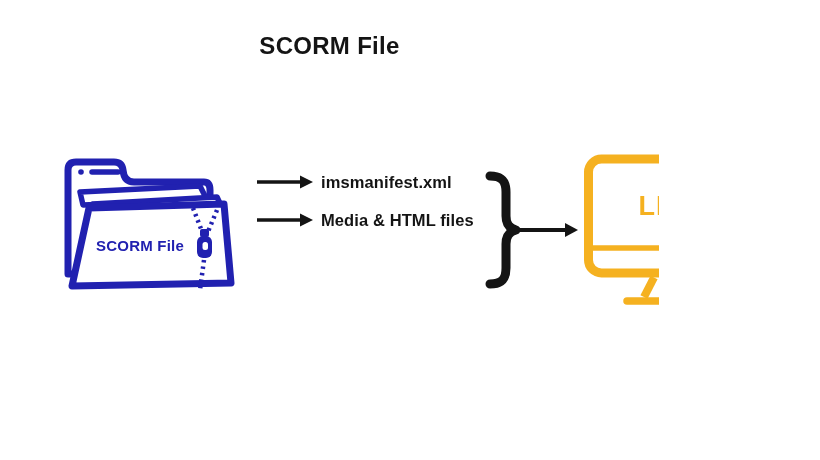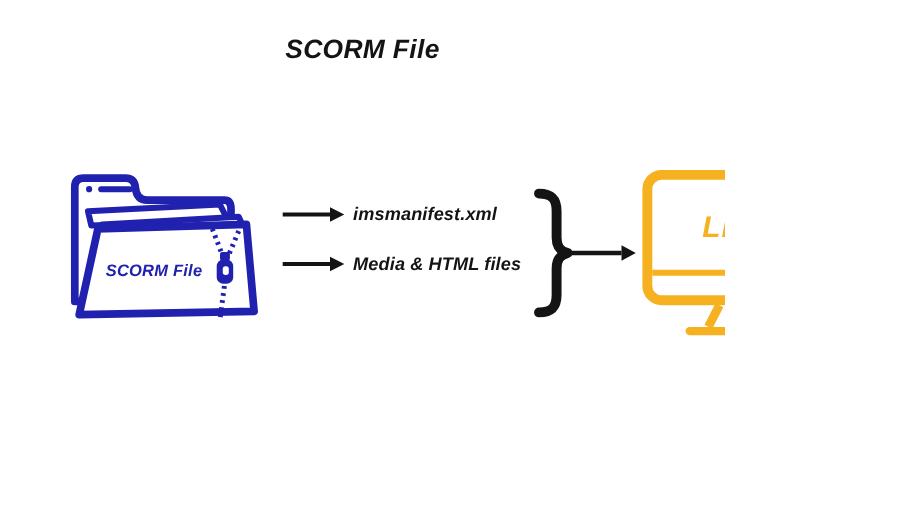--- a/index.html
+++ b/index.html
@@ -10,38 +10,38 @@
     --background:#FFFFFF;
   }
   *{margin:0;padding:0;box-sizing:border-box;}
   html,body{background:#fff;}
   body{
     font-family:"Liberation Sans","DejaVu Sans",sans-serif;
     width:820px;height:460px;overflow:hidden;
   }
   .canvas{
     position:relative;width:659px;height:460px;
-    background:var(--background);overflow:hidden;font-style:italic;
+    background:var(--background);overflow:hidden;
   }
   .page-title{
     position:absolute;top:32px;left:0;width:100%;
     text-align:center;font-size:24px;font-weight:700;
     color:var(--ink);letter-spacing:.3px;
   }
   .folder-wrap{position:absolute;left:60px;top:148px;width:176px;height:146px;}
   .folder-wrap svg{display:block;width:100%;height:100%;}
   .folder-label-text{
     font-family:"Liberation Sans","DejaVu Sans",sans-serif;
     font-size:15px;font-weight:700;letter-spacing:.2px;
   }
   .file-row{
     position:absolute;left:256px;height:24px;
     display:flex;align-items:center;gap:7px;
   }
-  .row-1{top:183px;text-align:center;} .row-2{top:228px;} .row-3{top:259px;}
+  .row-1{top:170px;text-align:center;} .row-2{top:208px;} .row-3{top:259px;}
   .arrow-svg{width:58px;height:16px;flex:none;display:block;}
   .file-label{
     font-size:16.5px;font-weight:700;color:var(--ink);
     white-space:nowrap;letter-spacing:.1px;
   }
   .brace-svg{position:absolute;left:484px;top:171px;width:36px;height:118px;display:block;}
   .lms-arrow-svg{position:absolute;left:517px;top:222px;width:62px;height:16px;display:block;}
   .monitor-svg{position:absolute;left:582px;top:150px;width:176px;height:158px;display:block;}
   .lms-text{
     font-family:"Liberation Sans","DejaVu Sans",sans-serif;

